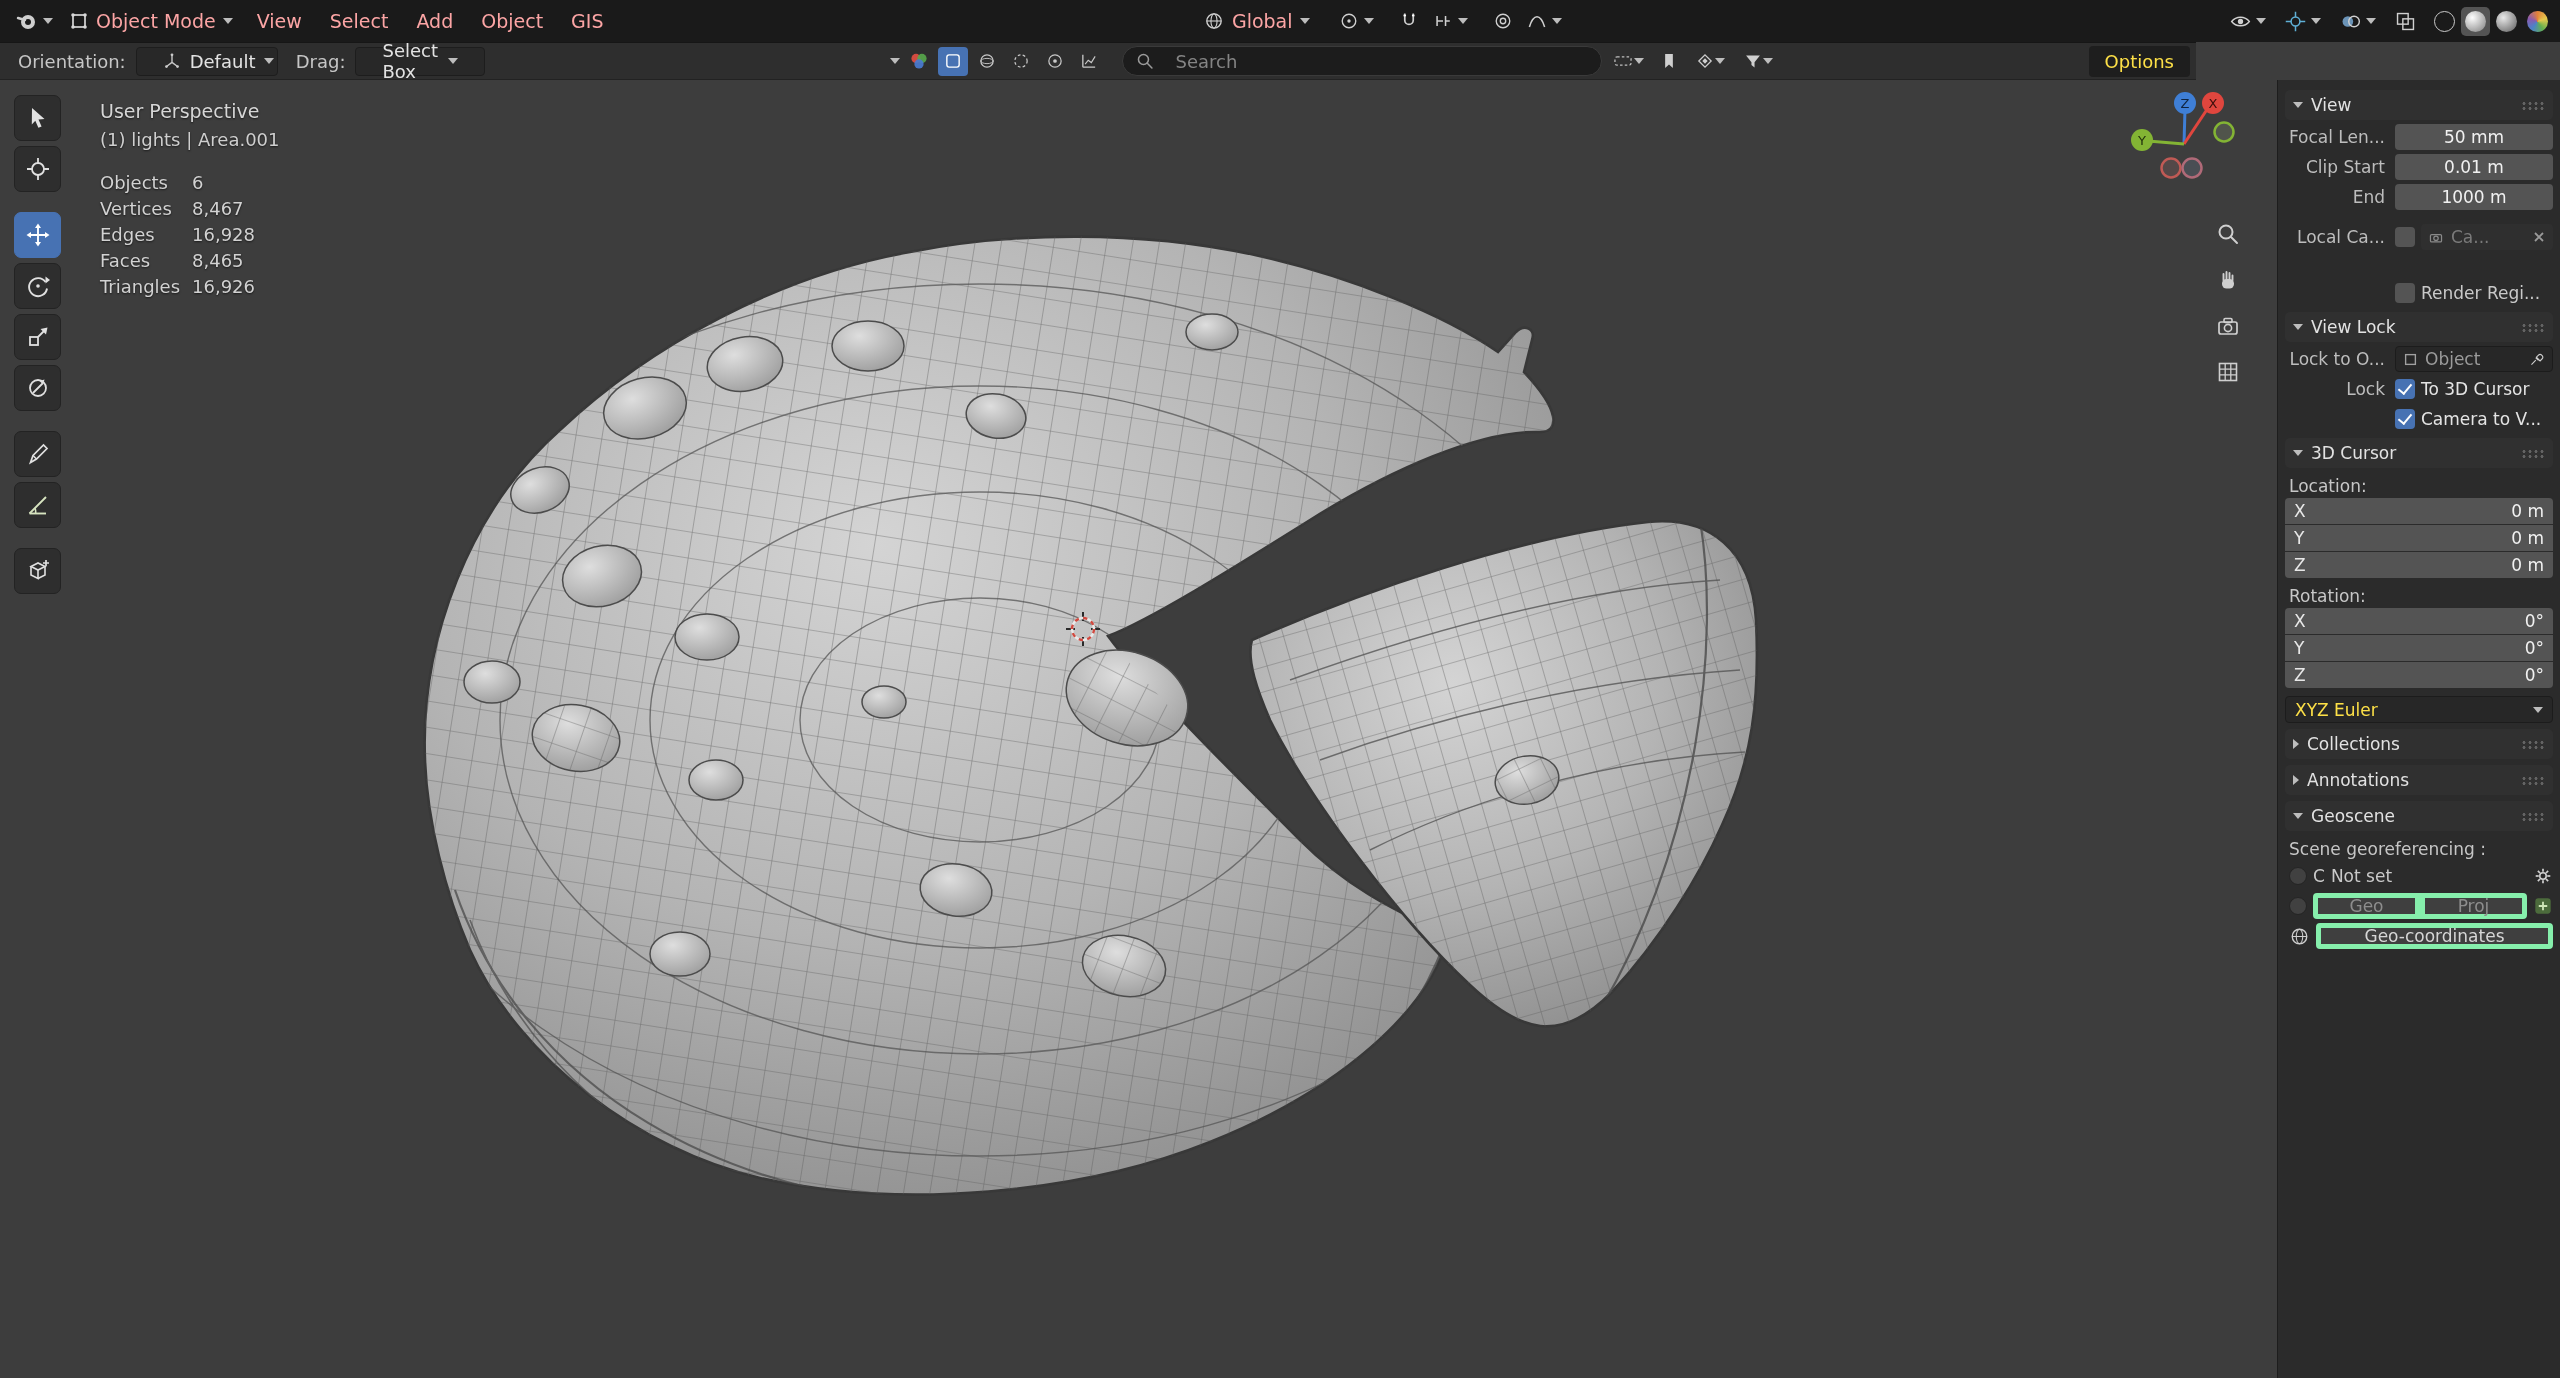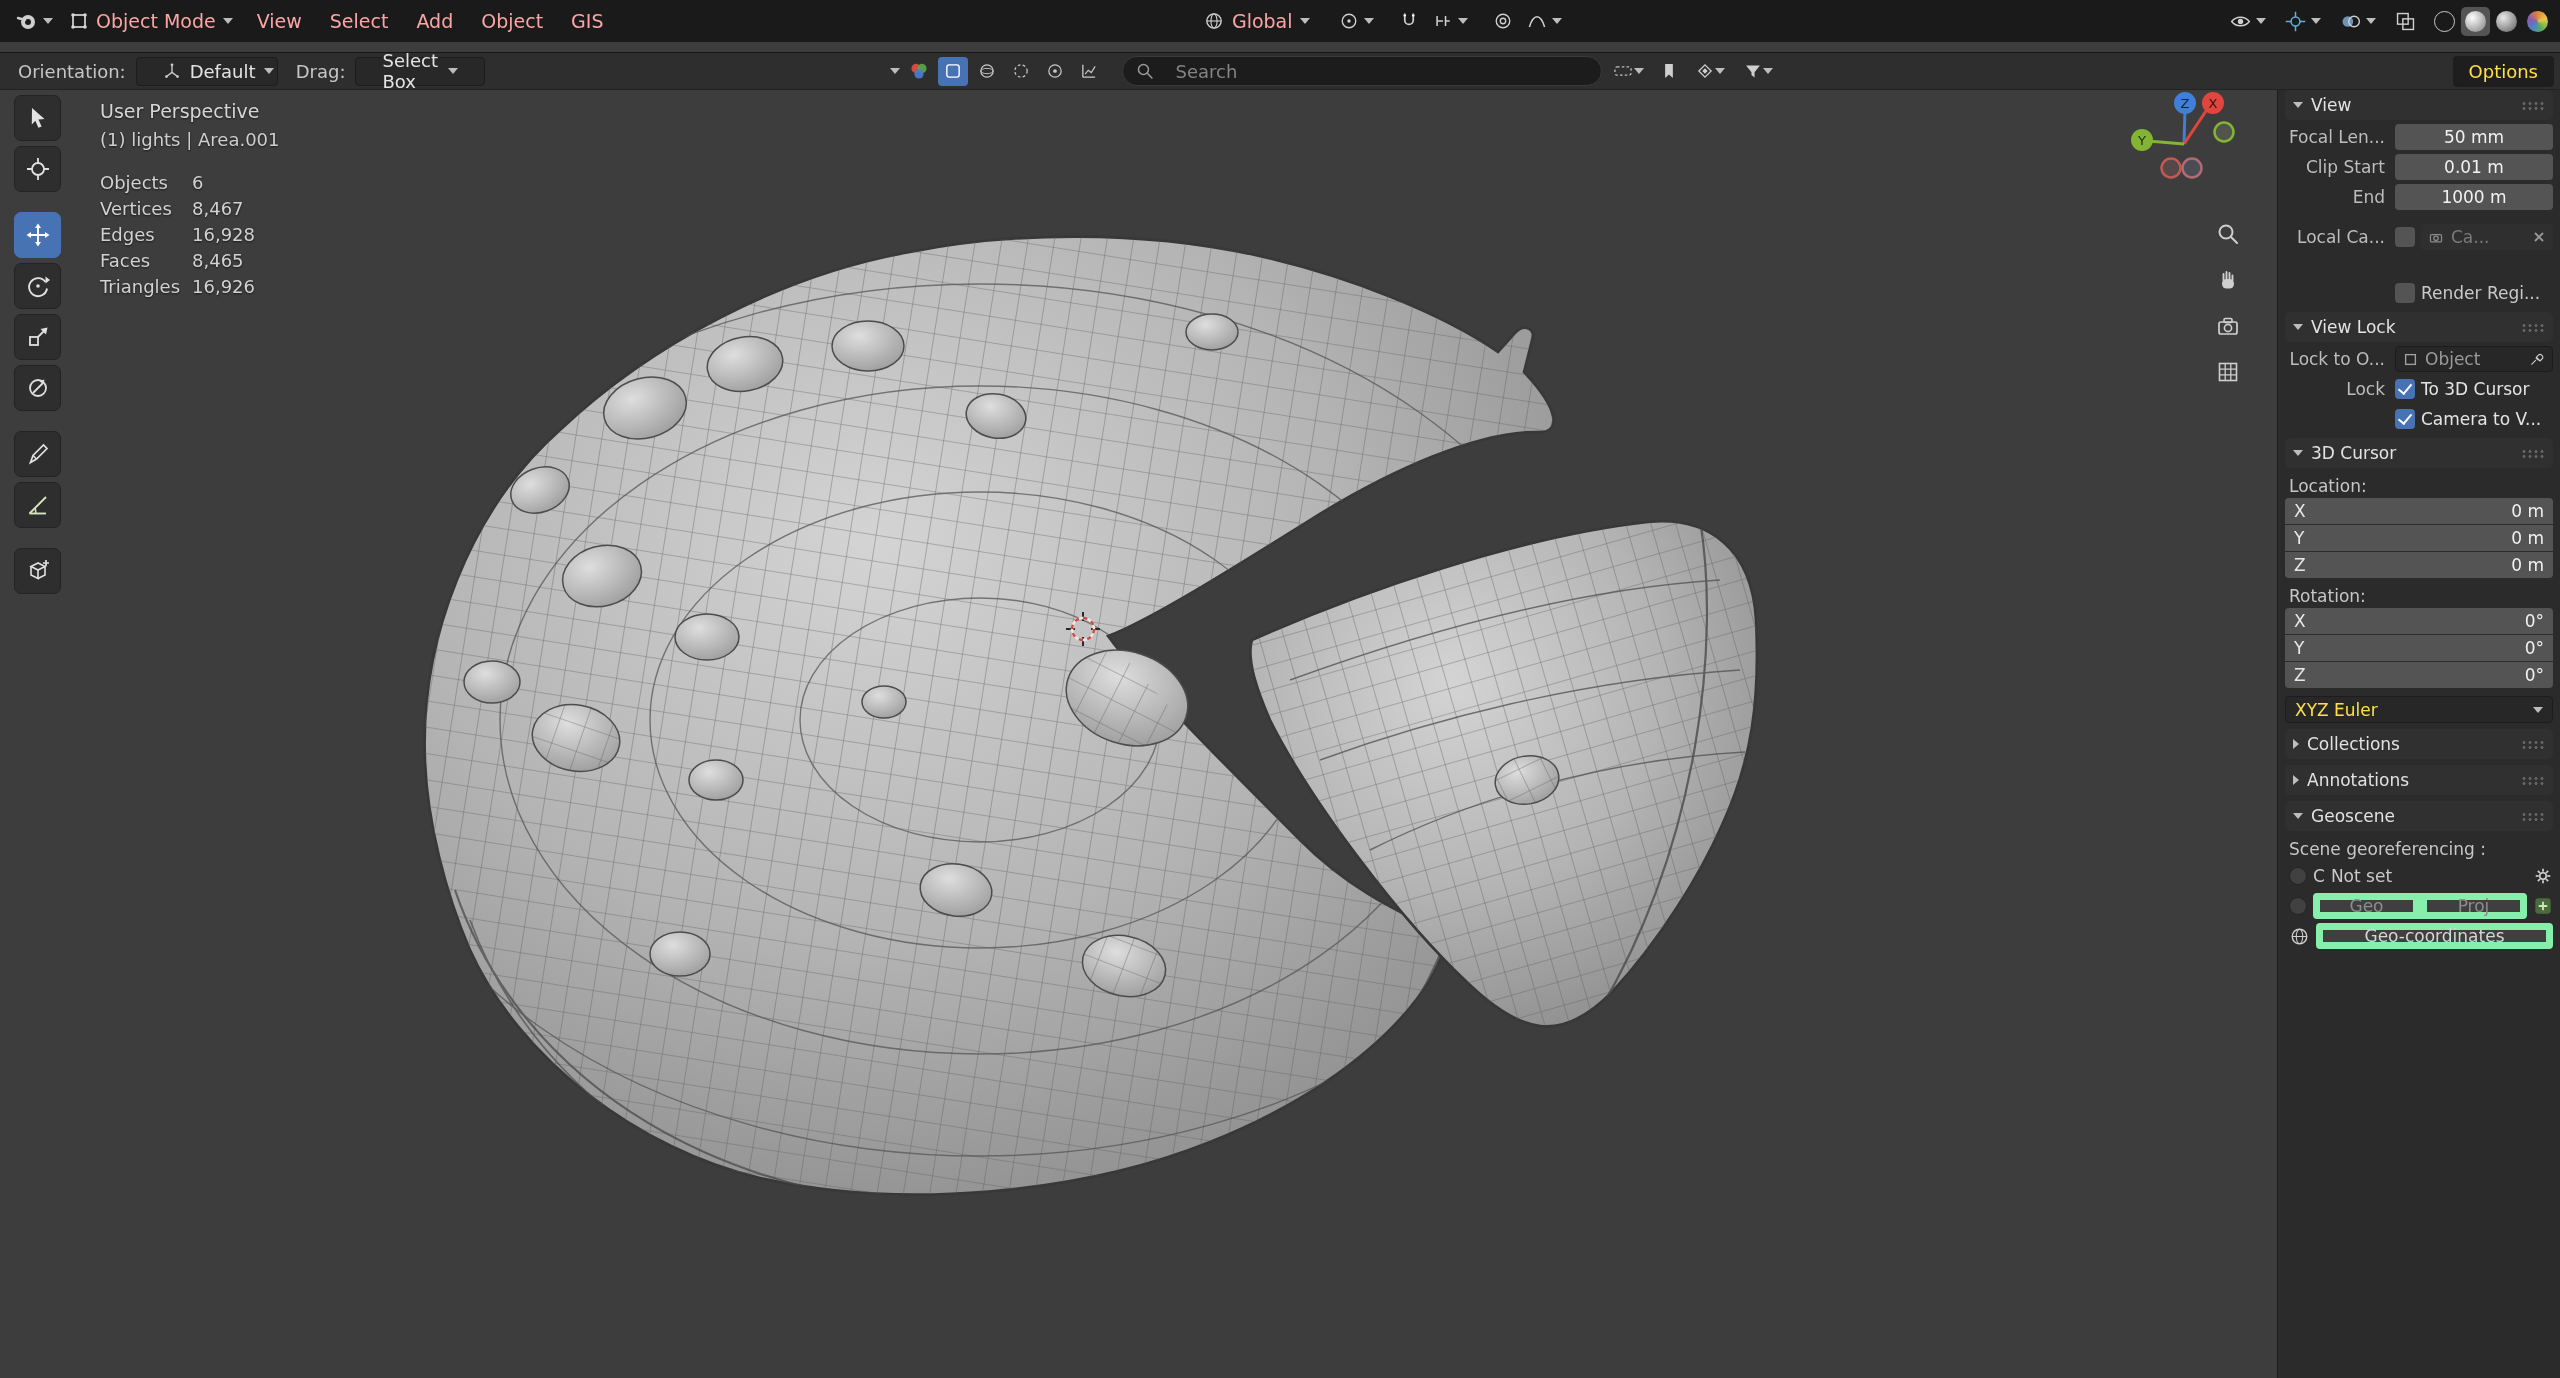--- a/index.html
+++ b/index.html
@@ -29,21 +29,21 @@
   .tb-icon-btn { display:flex; align-items:center; gap:4px; padding:0 5px; height:30px; border-radius:4px; }
   .sphere { width:21px; height:21px; border-radius:50%; flex:none; }
   .sphere.wire { border:1.7px solid #c9c9c9; background:transparent; position:relative; }
   .sphere.solid { background:radial-gradient(circle at 35% 32%, #fdfdfd, #8f8f8f 85%); }
   .sphere.material { background:radial-gradient(circle at 35% 32%, #e8e8e8, #6f6f6f 85%); }
   .sphere.render { background:conic-gradient(#e2823a,#e5c94e,#64b04f,#4a83c9,#8a5bb0,#e2823a); }
   .sphere-wrap { padding:4px; border-radius:5px; }
   .sphere-wrap.active { background:#545454; }
 
   
-  #toolheader { position:absolute; left:0; top:52px; width:2560px; height:38px; background:#2e2e2e;
+  #toolheader { position:absolute; left:0; top:42px; width:2196px; height:38px; background:#2e2e2e;
       border-top:1px solid #161616; border-bottom:1px solid #222; display:flex; align-items:center;
       font-size:18px; color:#cfcfcf; z-index:9; }
   .th-label { margin:0 10px 0 18px; color:#c6c6c6; }
   .th-select { display:flex; align-items:center; gap:9px; background:#282828; border:1px solid #1d1d1d;
       border-radius:4px; height:29px; padding:0 26px; color:#e3e3e3; }
   .th-icon { width:30px; height:29px; display:flex; align-items:center; justify-content:center; border-radius:4px; }
   .th-icon.active { background:#4772b3; }
   #search-box { display:flex; align-items:center; gap:20px; width:480px; height:30px; margin-left:14px;
       background:#1c1c1c; border:1px solid #3a3a3a; border-radius:15px; padding:0 12px; }
   #search-box input { background:transparent; border:none; outline:none; color:#cfcfcf; font-size:18px;
@@ -94,21 +94,21 @@
   .stack .p-row:first-child .axis-field { border-radius:4px 4px 0 0; }
   .stack .p-row:last-child  .axis-field { border-radius:0 0 4px 4px; }
   .obj-field { flex:1; background:#272727; border:1px solid #1c1c1c; border-radius:4px; height:26px;
       display:flex; align-items:center; gap:7px; padding:0 7px; color:#9b9b9b; }
   .dis-field { flex:1; background:#2f2f2f; border-radius:4px; height:26px; display:flex;
       align-items:center; gap:7px; padding:0 7px; color:#7a7a7a; }
   .dd-field { flex:1; background:#272727; border:1px solid #1c1c1c; border-radius:4px; height:27px;
       display:flex; align-items:center; padding:0 9px; color:#fde047; }
   .dd-field .tri { margin-left:auto; }
   .sec-label { margin:8px 0 2px 4px; color:#c6c6c6; }
-  .gs-btn { background:#3f3f3f; border:7px solid #86efac; height:26px; display:flex; align-items:center;
+  .gs-btn { background:#3f3f3f; border:5px solid #86efac; height:26px; display:flex; align-items:center;
       justify-content:center; color:#8d8d8d; }
   .gs-btn.wide { flex:1; border-radius:4px; color:#d6d6d6; }
 </style>
 </head>
 <body>
 
 <div id="topbar">
   <div class="cluster" style="margin-left:10px; gap:2px;">
     <div class="tb-icon-btn">
       <svg class="icon-svg" width="24" height="24" viewBox="0 0 24 24">

